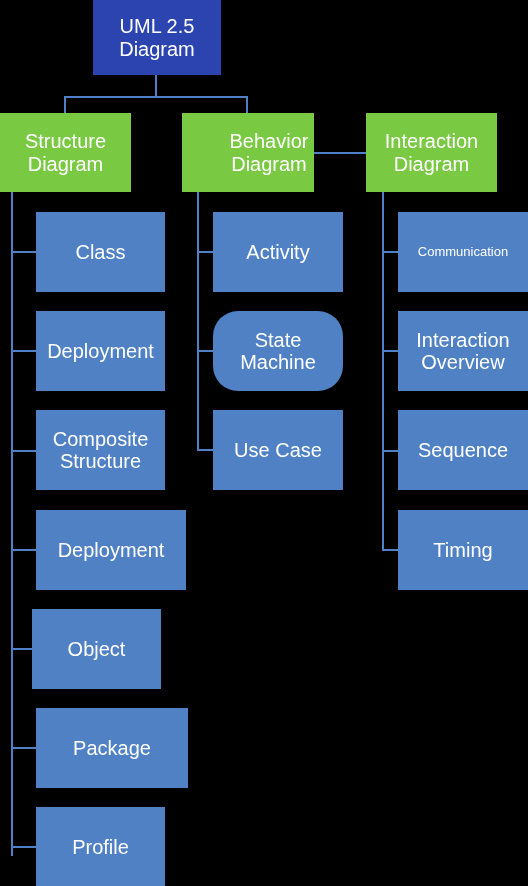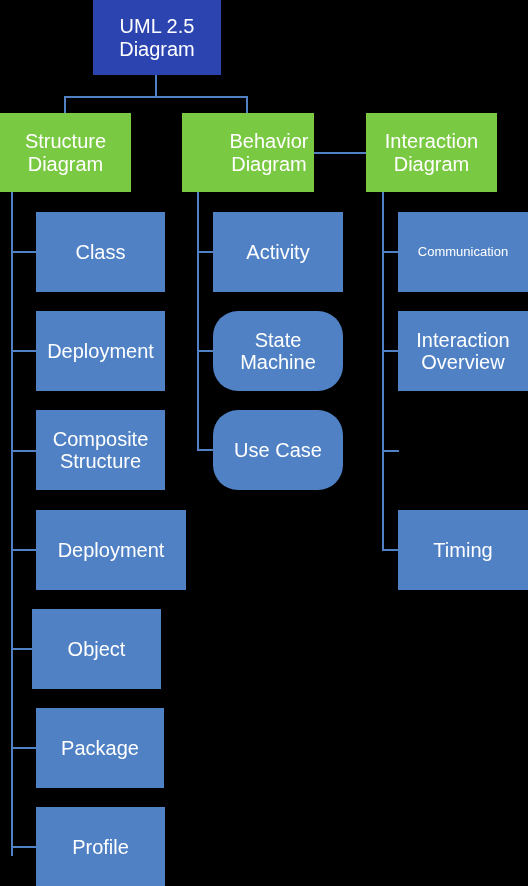--- a/index.html
+++ b/index.html
@@ -101,26 +101,27 @@
 Diagram</div>
   <div class="node branch" style="left:366px; top:113px; width:131px; height:79px;">Interaction
 Diagram</div>
 
   <div class="node leaf" style="left:36px; top:212px; width:129px; height:80px;">Class</div>
   <div class="node leaf" style="left:36px; top:311px; width:129px; height:80px;">Deployment</div>
   <div class="node leaf" style="left:36px; top:410px; width:129px; height:80px;">Composite
 Structure</div>
   <div class="node leaf" style="left:36px; top:510px; width:150px; height:80px;">Deployment</div>
   <div class="node leaf" style="left:32px; top:609px; width:129px; height:80px;">Object</div>
-  <div class="node leaf" style="left:36px; top:708px; width:128px; height:80px;">Package</div>
+  <div class="node leaf" style="left:36px; top:708px; width:152px; height:80px;">Package</div>
   <div class="node leaf" style="left:36px; top:807px; width:129px; height:80px;">Profile</div>
 
   <div class="node leaf" style="left:213px; top:212px; width:130px; height:80px;">Activity</div>
   <div class="node leaf" style="left:213px; top:311px; width:130px; height:80px;border-radius:25px;">State
 Machine</div>
-  <div class="node leaf" style="left:213px; top:410px; width:130px; height:80px;border-radius:25px;">Use Case</div>
+  <div class="node leaf" style="left:213px; top:410px; width:130px; height:80px;">Use Case</div>
 
   <div class="node leaf small" style="left:398px; top:212px; width:130px; height:80px;">Communication</div>
   <div class="node leaf" style="left:398px; top:311px; width:130px; height:80px;">Interaction
 Overview</div>
+  <div class="node leaf" style="left:398px; top:410px; width:130px; height:80px;">Sequence</div>
   <div class="node leaf" style="left:398px; top:510px; width:130px; height:80px;">Timing</div>
 
 </div>
 
 </body></html>

